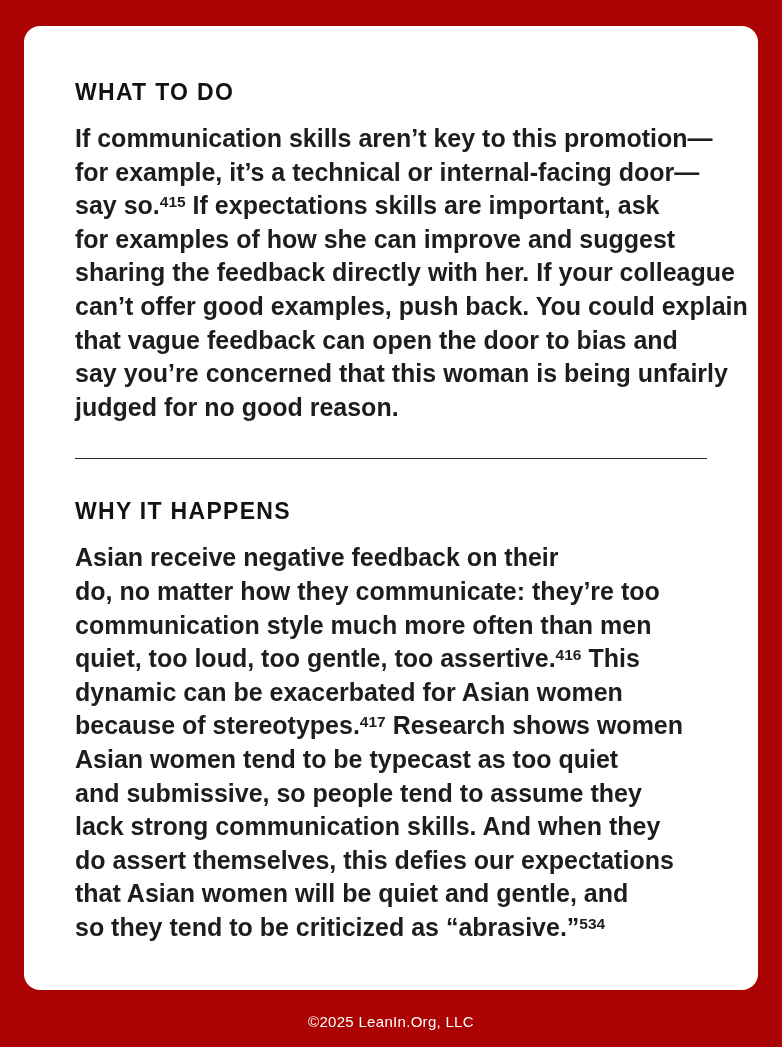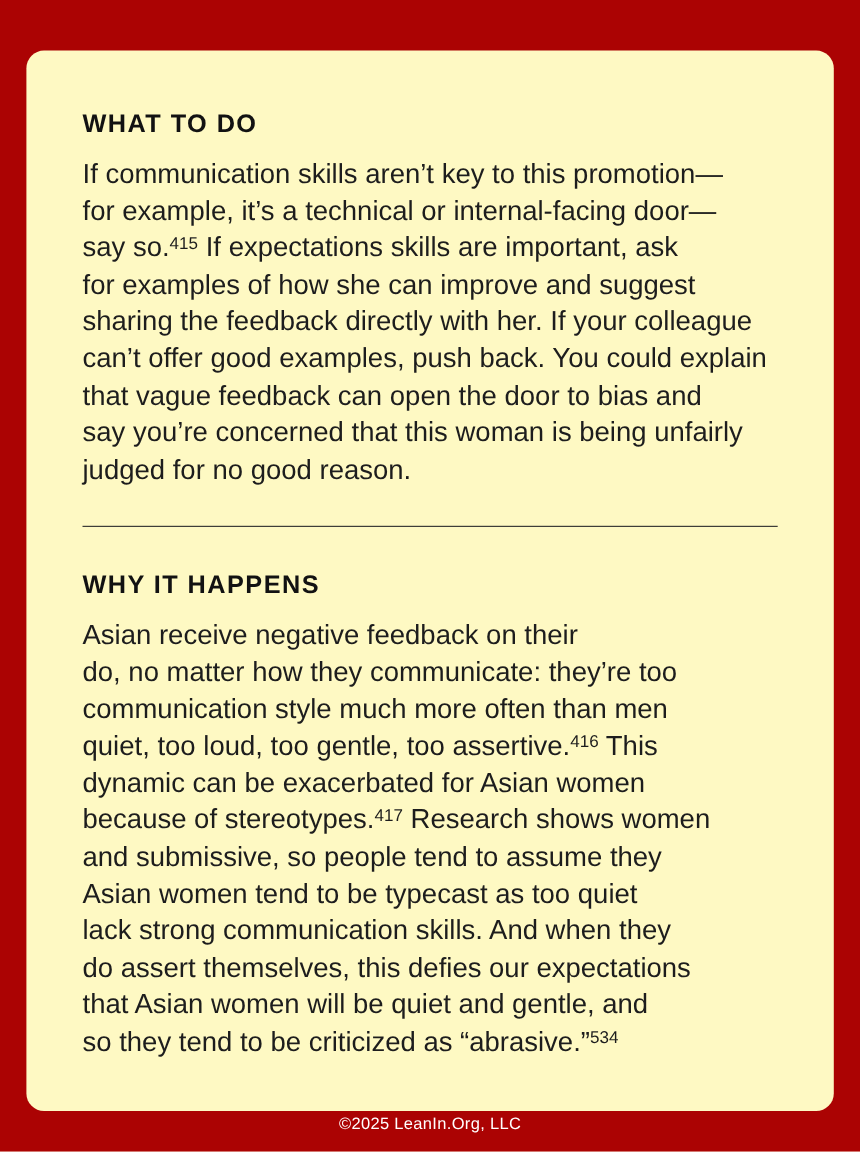--- a/index.html
+++ b/index.html
@@ -10,39 +10,38 @@
   }
   .page {
     position: relative;
     width: 782px; height: 1047px;
     background: #AB0303;
   }
   .card {
     position: absolute;
     left: 24px; top: 26px;
     width: 734px; height: 964px;
-    background: #fef9c3;
+    background: #ffffff;
     border-radius: 16px;
     padding: 52px 50px 0 51px;
-    margin-top: 20px;
   }
   .section-heading {
     font-size: 23px;
     font-weight: 800;
     letter-spacing: 1.3px;
     color: #121212;
     line-height: 28px;
   }
   .paragraph {
     margin-top: 16px;
     font-size: 25px;
     color: #1D1D1D;
     line-height: 33.6px;
   }
-  .paragraph .line { white-space: nowrap; }
+  .paragraph .line { white-space: nowrap; font-weight: bold; }
   .paragraph sup {
     font-size: 0.62em;
     line-height: 0;
     vertical-align: baseline;
     position: relative;
     top: -0.45em;
   }
   .divider {
     border: none;
     border-top: 1.5px solid #2A2A2A;
@@ -89,22 +88,22 @@
 
     <div class="section section-2">
       <div class="section-heading">WHY IT HAPPENS</div>
       <div class="paragraph">
           <div class="line"><span>Asian receive negative feedback on their</span></div>
           <div class="line"><span>do, no matter how they communicate: they’re too</span></div>
           <div class="line"><span>communication style much more often than men</span></div>
           <div class="line"><span>quiet, too loud, too gentle, too assertive.</span><sup>416</sup><span> This</span></div>
           <div class="line"><span>dynamic can be exacerbated for Asian women</span></div>
           <div class="line"><span>because of stereotypes.</span><sup>417</sup><span> Research shows women</span></div>
+          <div class="line"><span>Asian women tend to be typecast as too quiet</span></div>
           <div class="line"><span>and submissive, so people tend to assume they</span></div>
-          <div class="line"><span>Asian women tend to be typecast as too quiet</span></div>
           <div class="line"><span>lack strong communication skills. And when they</span></div>
           <div class="line"><span>do assert themselves, this defies our expectations</span></div>
           <div class="line"><span>that Asian women will be quiet and gentle, and</span></div>
           <div class="line"><span>so they tend to be criticized as “abrasive.”</span><sup>534</sup></div>
         </div>
     </div>
 
   </div>
 
   <div class="footer">

